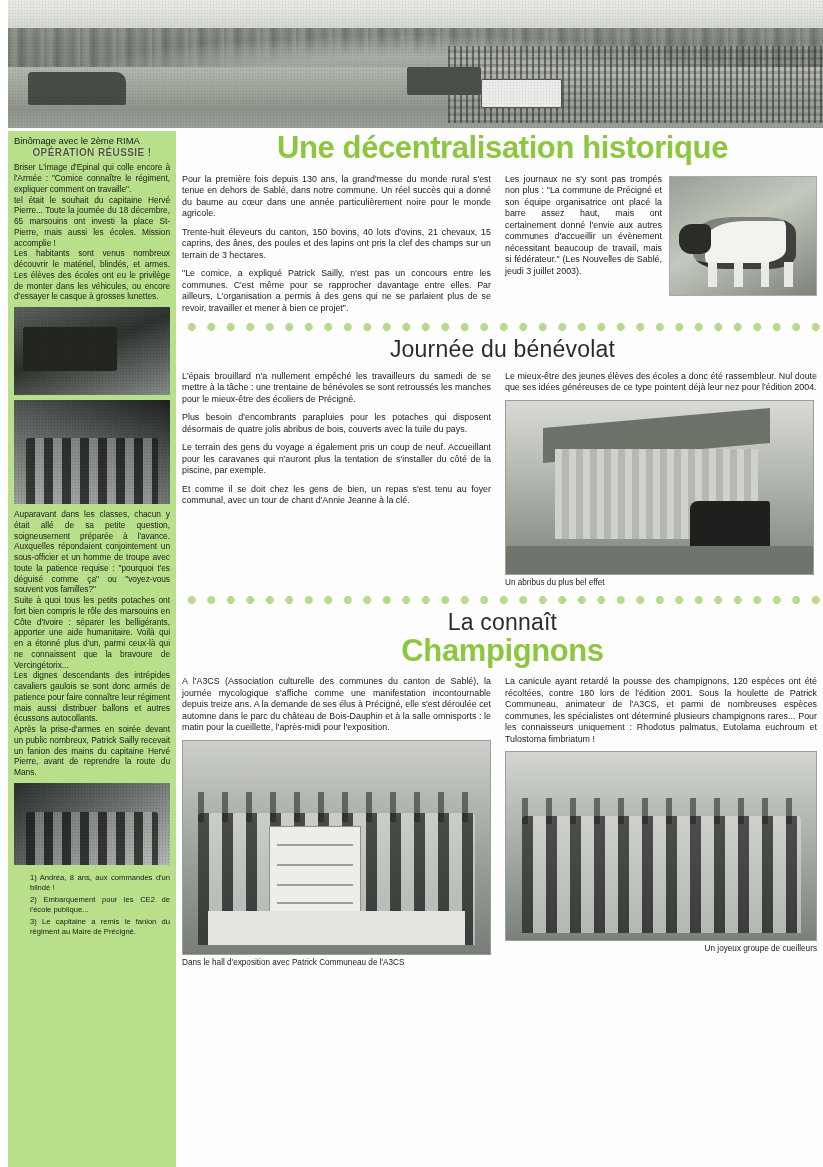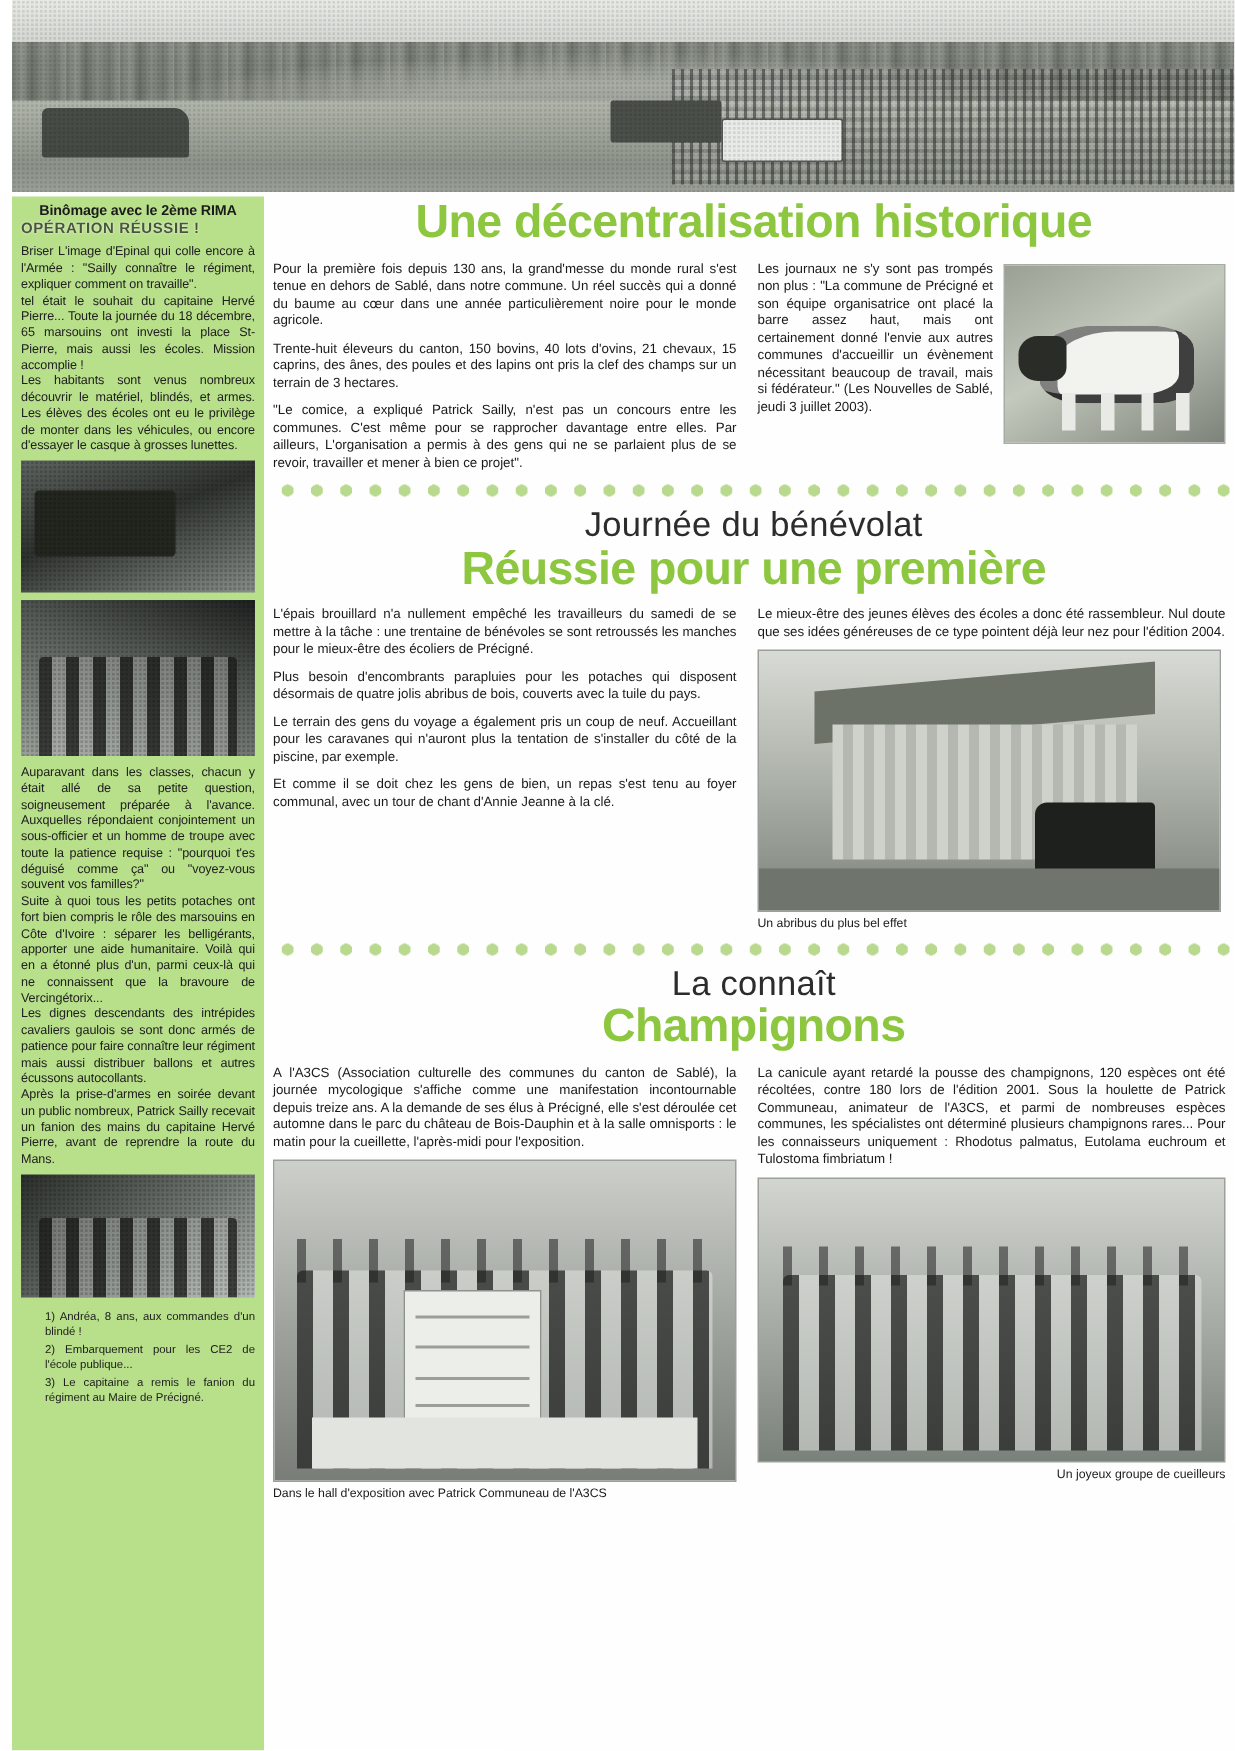--- a/index.html
+++ b/index.html
@@ -61,25 +61,25 @@
     background-size: 3px 3px; }
   .banner-clip-l { position:absolute; left:0; top:0; width:8px; height:128px; background:#ffffff; }
 
   
   .sidebar {
     position: absolute; left: 8px; top: 131px; width: 168px; height: 1036px;
     background: #b8e08a;
     padding: 4px 6px 6px 6px;
   }
   .sb-title {
-    font-size: 9.5px; font-weight: bold; text-align: center; color: #1b1b1b;
+    font-size: 9.5px; font-weight: normal; text-align: left; color: #1b1b1b;
     line-height: 1.2; letter-spacing: -.1px;
   }
   .sb-subtitle {
-    font-size: 10px; font-weight: bold; color: #1f1f1f;
+    font-size: 10px; font-weight: bold; text-align: center; color: #1f1f1f;
     letter-spacing: .4px; margin-top: 1px;
     text-shadow: 0 0 1px rgba(255,255,255,.9), 0 0 2px rgba(255,255,255,.6);
     opacity: .72;
   }
   .sb-text {
     font-size: 8.4px; line-height: 1.28; color: #202020; text-align: justify;
     margin-top: 4px; letter-spacing: -.05px;
   }
   .sb-text p { margin: 0; }
   .sb-notes { font-size: 7.6px; line-height: 1.38; color: #202020;
@@ -198,21 +198,21 @@
     <div class="truck"></div>
     <div class="grain"></div>
   </div>
   <div class="banner-clip-l"></div>
 
   <aside class="sidebar">
     <div class="sb-title">Binômage avec le 2ème RIMA</div>
     <div class="sb-subtitle">OPÉRATION RÉUSSIE !</div>
 
     <div class="sb-text">
-      <p>Briser L'image d'Epinal qui colle encore à l'Armée : "Sailly connaître le régiment, expliquer comment on travaille".</p>
+      <p>Briser L'image d'Epinal qui colle encore à l'Armée : "Comice connaître le régiment, expliquer comment on travaille".</p>
       <p>tel était le souhait du capitaine Hervé Pierre... Toute la journée du 18 décembre, 65 marsouins ont investi la place St-Pierre, mais aussi les écoles. Mission accomplie !</p>
       <p>Les habitants sont venus nombreux découvrir le matériel, blindés, et armes. Les élèves des écoles ont eu le privilège de monter dans les véhicules, ou encore d'essayer le casque à grosses lunettes.</p>
     </div>
 
     <div class="sb-photo ph1">
       <div class="ph-veh"></div>
       <div class="g"></div>
     </div>
     <div class="sb-photo ph2">
       <div class="ph-people"></div>
@@ -266,21 +266,20 @@
             <p>Les journaux ne s'y sont pas trompés non plus : "La commune de Précigné et son équipe organisatrice ont placé la barre assez haut, mais ont certainement donné l'envie aux autres communes d'accueillir un évènement nécessitant beaucoup de travail, mais si fédérateur." (Les Nouvelles de Sablé, jeudi 3 juillet 2003).</p>
           </div>
         </div>
       </div>
 
       <div class="dots"></div>
     </section>
 
     <section>
       <div class="sec-kicker">Journée du bénévolat</div>
-      <div class="sec-title">Réussie pour une première</div>
 
       <div class="cols">
         <div class="col">
           <div class="body-txt">
             <p>L'épais brouillard n'a nullement empêché les travailleurs du samedi de se mettre à la tâche : une trentaine de bénévoles se sont retroussés les manches pour le mieux-être des écoliers de Précigné.</p>
             <p>Plus besoin d'encombrants parapluies pour les potaches qui disposent désormais de quatre jolis abribus de bois, couverts avec la tuile du pays.</p>
             <p>Le terrain des gens du voyage a également pris un coup de neuf. Accueillant pour les caravanes qui n'auront plus la tentation de s'installer du côté de la piscine, par exemple.</p>
             <p>Et comme il se doit chez les gens de bien, un repas s'est tenu au foyer communal, avec un tour de chant d'Annie Jeanne à la clé.</p>
           </div>
         </div>

